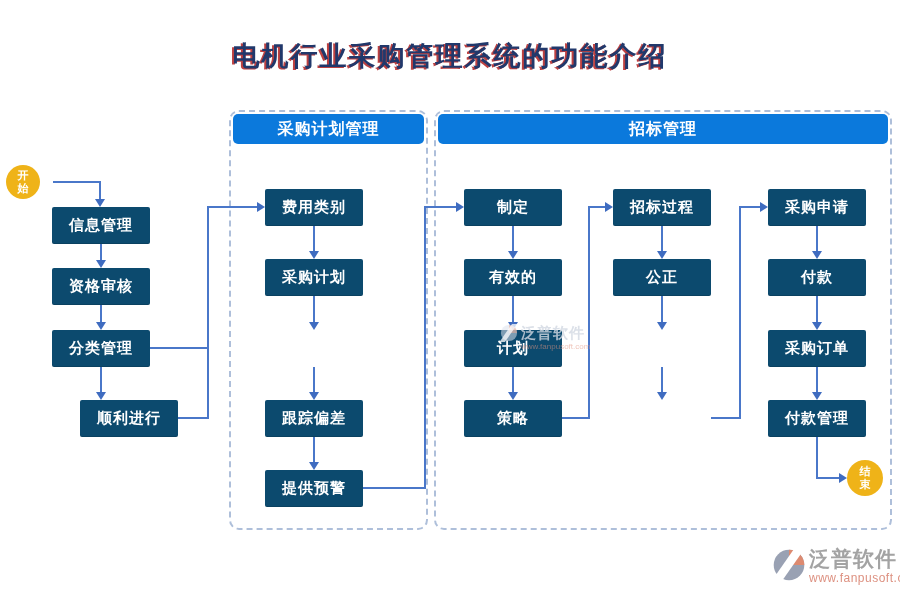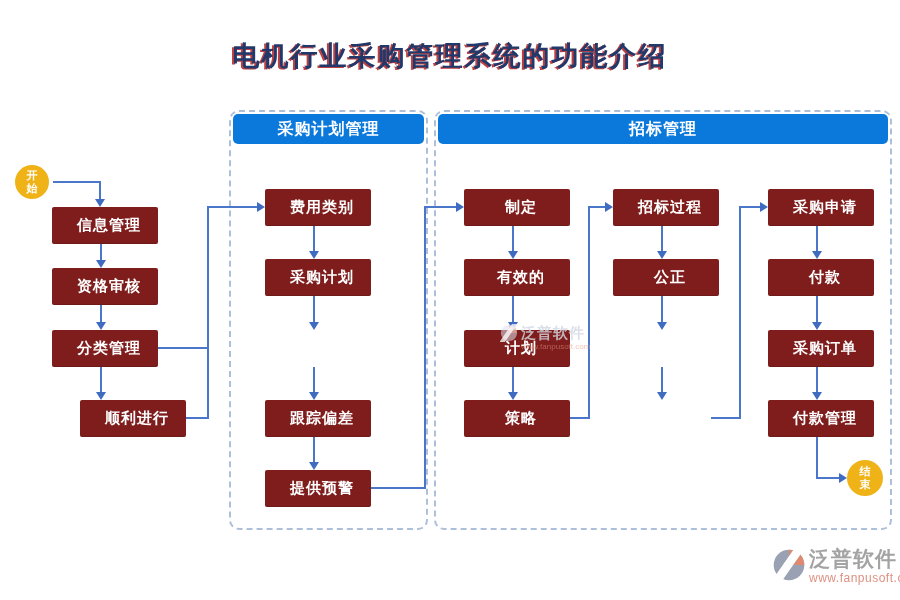--- a/index.html
+++ b/index.html
@@ -15,25 +15,24 @@
   }
   .section{
     position:absolute;border:2px dashed #aebfda;border-radius:10px;background:transparent;
   }
   .sec-header{
     position:absolute;left:2px;right:2px;top:2px;height:30px;border-radius:5px;
     background:#0b79dc;color:#fff;font-size:16px;font-weight:bold;
     display:flex;align-items:center;justify-content:center;letter-spacing:1px;z-index:3;
   }
   .node{
-    position:absolute;width:98px;height:37px;background:#7f1d1d;border-radius:2px;
+    position:absolute;width:98px;height:37px;background:#0c4a6e;border-radius:2px;
     color:#fff;font-size:15px;font-weight:bold;letter-spacing:1px;
     display:flex;align-items:center;justify-content:center;z-index:3;
     box-shadow:inset 0 -1px 0 rgba(0,0,0,0.12);
-    padding-left:8px;
   }
   .hline{position:absolute;height:2px;background:#4a77c9;z-index:2;}
   .vline{position:absolute;width:2px;background:#4a77c9;z-index:2;}
   .arrow-down{
     position:absolute;width:0;height:0;z-index:2;
     border-left:5px solid transparent;border-right:5px solid transparent;
     border-top:8px solid #3f6cc0;
   }
   .arrow-right{
     position:absolute;width:0;height:0;z-index:2;
@@ -74,21 +73,21 @@
 
   <div class="title">电机行业采购管理系统的功能介绍</div>
 
   <div class="section" style="left:229px;top:110px;width:195px;height:416px;">
     <div class="sec-header">采购计划管理</div>
   </div>
   <div class="section" style="left:434px;top:110px;width:454px;height:416px;">
     <div class="sec-header">招标管理</div>
   </div>
 
-  <div class="terminal" style="left:15px;top:165px;width:34px;height:34px;">
+  <div class="terminal" style="left:6px;top:165px;width:34px;height:34px;">
     <span>开始</span>
   </div>
 
   <div class="node" style="left:52px;top:207px;">信息管理</div>
   <div class="node" style="left:52px;top:268px;">资格审核</div>
   <div class="node" style="left:52px;top:330px;">分类管理</div>
   <div class="node" style="left:52px;top:400px;margin-left:28px;">顺利进行</div>
 
   <div class="node" style="left:265px;top:189px;">费用类别</div>
   <div class="node" style="left:265px;top:259px;">采购计划</div>

